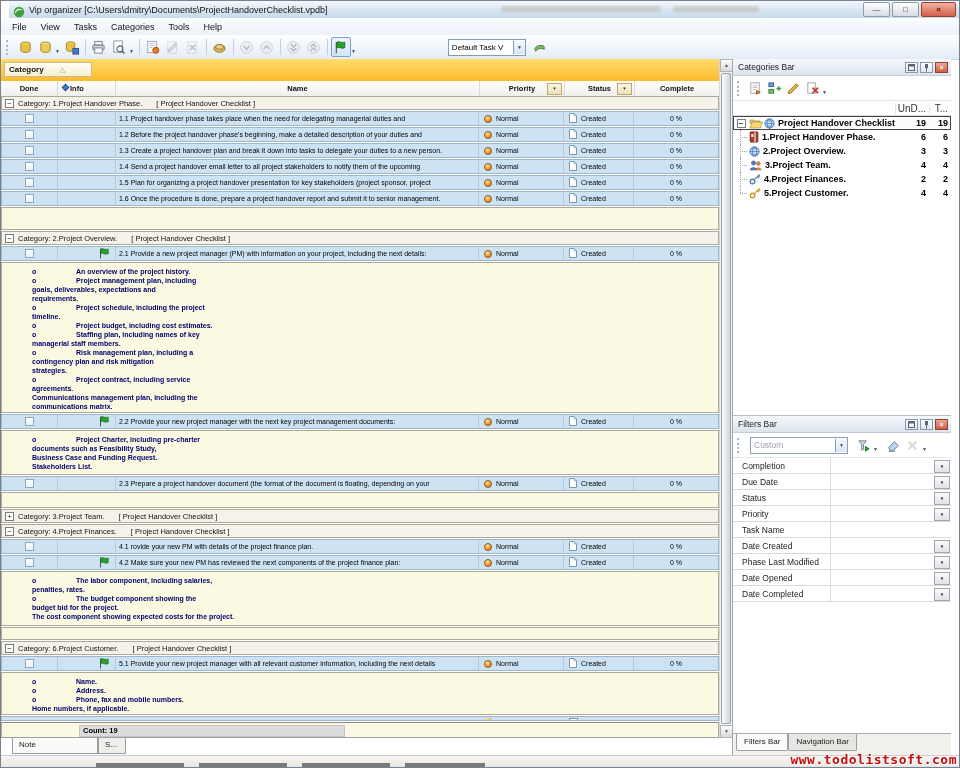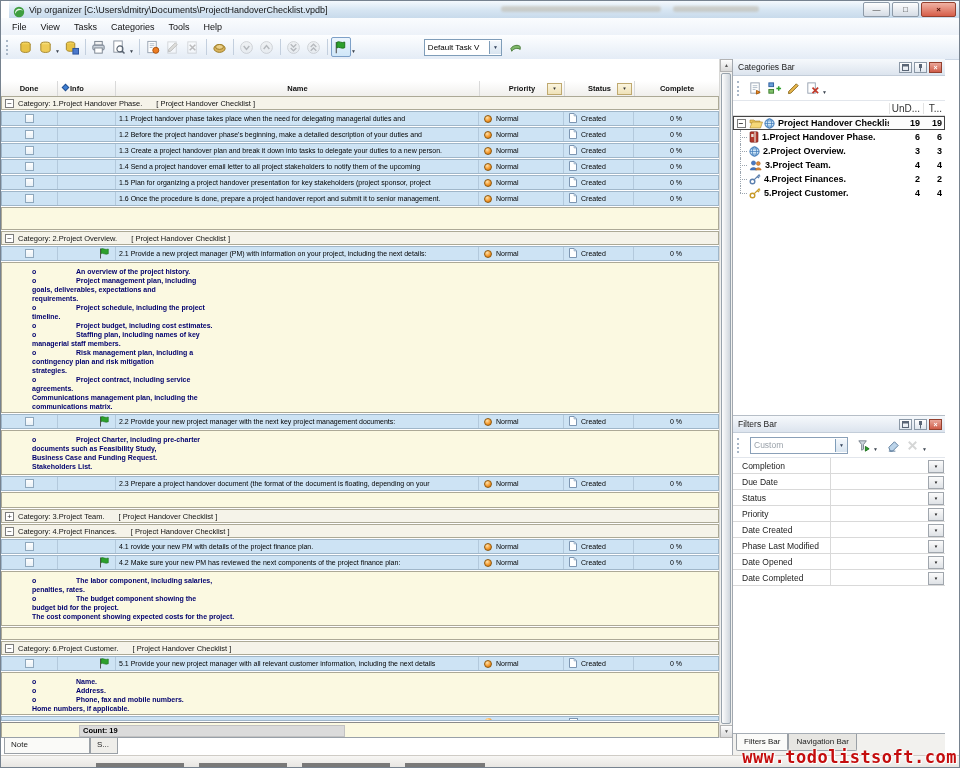--- a/index.html
+++ b/index.html
@@ -26,21 +26,21 @@
   .toolbar{position:absolute;top:34px;left:0;right:0;height:24px;
     background:linear-gradient(#fdfeff,#e4ecf6);border-bottom:1px solid #ccd7e5;
     display:flex;align-items:center;padding-left:3px;}
   .tb-grip{width:3px;height:15px;border-left:2px dotted #a9b7c7;margin:0 4px 0 2px;}
   .tb-btn{width:20px;height:20px;display:flex;align-items:center;justify-content:center;border-radius:2px;box-sizing:border-box;}
   .tb-btn svg{width:15px;height:15px;}
   .tb-btn.disabled{opacity:.38;filter:grayscale(85%);}
   .tb-btn.active{border:1px solid #7da0c8;background:linear-gradient(#ecf5fd,#cfe6f8);}
   .tb-sep{width:1px;height:16px;background:#c3cfde;margin:0 3px;}
   .caret{font-size:5px;color:#3c4450;margin:8px 2px 0 0;}
-  .combo{margin-left:66px;width:76px;height:15px;border:1px solid #7f9db9;background:#fff;display:flex;align-items:center;font-size:8px;}
+  .combo{margin-left:90px;width:76px;height:15px;border:1px solid #7f9db9;background:#fff;display:flex;align-items:center;font-size:8px;}
   .combo-text{flex:1;padding-left:3px;white-space:nowrap;overflow:hidden;}
   .combo-btn{width:11px;height:13px;border-left:1px solid #7f9db9;background:linear-gradient(#f4f8fc,#d8e4f0);
     font-size:5px;text-align:center;line-height:13px;color:#33425a;}
   .apply-view{margin-left:4px;}
   
   .main{position:absolute;top:58px;left:0;width:731px;height:699px;background:#fff;}
   .grid-band{position:absolute;top:0;left:0;right:13px;height:22px;
     background:linear-gradient(#ffdb6e,#fbba2b);border-bottom:1px solid #d99f18;}
   .group-btn{position:absolute;left:3px;top:3px;width:88px;height:15px;background:linear-gradient(#fffef6,#f8f0d3);
     border:1px solid #cdbc81;font-size:8px;font-weight:bold;color:#111;display:flex;align-items:center;padding:0 4px;box-sizing:border-box;}
@@ -80,26 +80,26 @@
   .count-box{margin-left:77px;width:266px;height:12px;background:#dbdbdb;border:1px solid #c2c2c2;
     font-size:7.5px;font-weight:bold;color:#000;display:flex;align-items:center;padding-left:3px;box-sizing:border-box;}
   
   .vscroll{position:absolute;top:0;right:0;width:13px;height:679px;background:#f1f1ef;border-left:1px solid #d8d8d6;box-sizing:border-box;}
   .sb-btn{position:absolute;left:0;width:13px;height:13px;background:linear-gradient(#fdfdfd,#d9d9d9);
     border:1px solid #b3b3b3;box-sizing:border-box;font-size:5px;text-align:center;line-height:11px;color:#555;}
   .sb-up{top:0;} .sb-down{bottom:0;}
   .sb-thumb{position:absolute;left:1px;right:1px;top:14px;bottom:14px;border:1px solid #98a3ad;border-radius:2px;
     background:linear-gradient(90deg,#fdfdfd,#cfd6dd);}
   
-  .left-tabs{position:absolute;bottom:0;left:0;right:13px;height:20px;background:#fff;border-top:1px solid #98a0a8;display:flex;padding-left:3px;}
+  .left-tabs{position:absolute;bottom:0;left:0;right:13px;height:20px;background:#fff;border-top:1px solid #98a0a8;display:flex;padding-left:11px;}
   .ltab{height:16px;font-size:8px;color:#222;border:1px solid #9aa0a6;border-top:none;background:#efeeea;
     padding:2px 8px 0 6px;box-sizing:border-box;}
   .ltab.active{background:#fafaf8;width:86px;}
   
-  .rpanel{position:absolute;top:58px;left:731px;right:14px;height:699px;background:#fff;border-left:1px solid #a2a8af;box-sizing:border-box;}
+  .rpanel{position:absolute;top:58px;left:731px;right:8px;height:699px;background:#fff;border-left:1px solid #a2a8af;box-sizing:border-box;}
   .panel-hdr{height:16px;background:linear-gradient(#f6f9fc,#dce4ee);border-bottom:1px solid #c3cdd9;
     display:flex;align-items:center;font-size:8.5px;color:#222;padding-left:5px;}
   .ph-btns{margin-left:auto;display:flex;gap:2px;margin-right:3px;}
   .ph-btn{width:13px;height:11px;border:1px solid #8b98a6;background:linear-gradient(#ffffff,#dfe6ee);
     display:flex;align-items:center;justify-content:center;font-size:7px;color:#445;box-sizing:border-box;}
   .ph-btn.close{background:linear-gradient(#eaa79a,#cf5c48);border-color:#94402e;color:#fff;font-weight:bold;}
   .p-toolbar{height:24px;border-bottom:1px solid #e2e6ec;display:flex;align-items:center;padding-left:2px;}
   .p-toolbar .tb-btn{width:19px;height:18px;}
   .cats{position:absolute;top:0;left:0;right:0;height:356px;overflow:hidden;}
   .tree-colhdr{height:14px;display:flex;border-bottom:1px solid #dcdcdc;font-size:10px;color:#333;align-items:center;}
@@ -125,21 +125,21 @@
   .fval{flex:1;}
   .fdrop{width:16px;height:13px;margin-right:1px;border:1px solid #a0a6ad;background:linear-gradient(#fbfbfb,#dfe2e6);
     font-size:4.5px;text-align:center;line-height:12px;color:#222;box-sizing:border-box;}
   .panel-tabs{position:absolute;bottom:0;left:0;right:0;height:24px;border-top:1px solid #a6adb5;background:#f2f1ee;display:flex;padding:0 0 0 3px;}
   .ptab{height:17px;margin-top:0;font-size:8px;color:#222;border:1px solid #9aa0a6;border-top:none;padding:3px 7px 0 7px;box-sizing:border-box;background:#e7e6e2;border-radius:0 0 2px 2px;}
   .ptab.active{background:#fbfbf9;}
   
   .statusbar{position:absolute;bottom:0;left:0;right:0;height:11px;background:linear-gradient(#f7f6f4,#e8e6e2);border-top:1px solid #cfccc6;}
   .peek{position:absolute;bottom:0;height:4px;background:#5c5c5c;opacity:.8;}
   .watermark{position:absolute;right:2px;bottom:0;font-family:"DejaVu Sans Mono",monospace;font-weight:bold;
-    font-size:17px;letter-spacing:.5px;color:#c40d0d;text-shadow:0 0 2px #fff,0 0 3px #fff,1px 1px 0 #fff;z-index:50;}
+    font-size:13px;letter-spacing:.5px;color:#c40d0d;text-shadow:0 0 2px #fff,0 0 3px #fff,1px 1px 0 #fff;z-index:50;}
 </style>
 </head>
 <body>
 
 <div class="window">
 
   <div class="titlebar">
     <span class="app-icon">
       <svg width="12" height="12" viewBox="0 0 12 12">
           <circle cx="6" cy="6" r="5.2" fill="#3f9e3f"></circle>
@@ -269,20 +269,26 @@
       <span class="combo-btn">▼</span>
     </div>
     <span class="tb-btn apply-view">
         <svg viewBox="0 0 16 16">
           <path d="M3 9 C6 5 11 5 13 7 L13 10 C10 8 6 9 4 12 Z" fill="#7fb96a" stroke="#4a7a3a"></path>
         </svg>
       </span>
   </div>
 
   <div class="main">
+    <div class="grid-band">
+      <div class="group-btn">
+        <span>Category</span>
+        <span class="tri">△</span>
+      </div>
+    </div>
     <div class="grid-header">
       <div class="hcell hc-done">
           <span>Done</span>
         </div>
       <div class="hcell hc-info">
         <span><svg width="9" height="9" viewBox="0 0 9 9">
               <rect x="2.2" y="2.2" width="4.6" height="4.6" transform="rotate(45 4.5 4.5)" fill="#3f7fd4" stroke="#1d4d91"></rect>
             </svg></span>
         <span>Info</span>
       </div>
@@ -843,20 +849,24 @@
             <span class="flabel">Status</span>
             <span class="fval"></span>
             <span class="fdrop">▼</span>
           </div>
           <div class="frow">
             <span class="flabel">Priority</span>
             <span class="fval"></span>
             <span class="fdrop">▼</span>
           </div>
           <div class="frow">
+            <span class="flabel">Task Name</span>
+            <span class="fval"></span>
+          </div>
+          <div class="frow">
             <span class="flabel">Date Created</span>
             <span class="fval"></span>
             <span class="fdrop">▼</span>
           </div>
           <div class="frow">
             <span class="flabel">Phase Last Modified</span>
             <span class="fval"></span>
             <span class="fdrop">▼</span>
           </div>
           <div class="frow">

